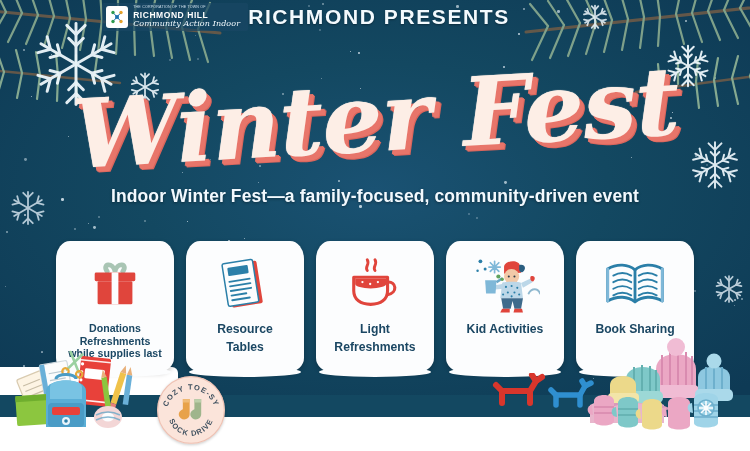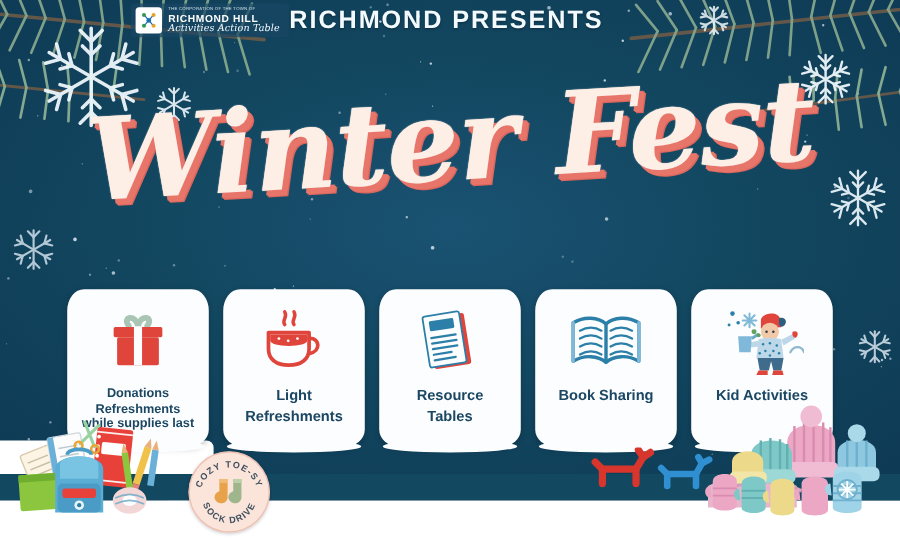--- a/index.html
+++ b/index.html
@@ -517,68 +517,50 @@
           <circle cx="28" cy="11" r="3.4" fill="#e8a32a"></circle>
           <circle cx="12" cy="29" r="3.4" fill="#2e9b4e"></circle>
           <circle cx="28" cy="29" r="3.4" fill="#e8a32a"></circle>
           <circle cx="20" cy="20" r="4" fill="#1b6fae"></circle>
           <path d="M14 13 L18 18 M26 13 L22 18 M14 27 L18 22 M26 27 L22 22" stroke="#1b6fae" stroke-width="2" fill="none"></path>
         </svg>
       </div>
       <div class="logo-lines">
         <span class="logo-tiny">THE CORPORATION OF THE TOWN OF</span>
         <span class="logo-top">RICHMOND HILL</span>
-        <span class="logo-sub">Activities Action Table</span>
+        <span class="logo-sub">Community Action Indoor</span>
       </div>
     </div>
     <span id="presents-text">RICHMOND PRESENTS</span>
   </div>
 
   <div id="title-wrap">
     <div id="main-title">Winter Fest</div>
   </div>
 
+  <div id="subtitle">Indoor Winter Fest—a family-focused, community-driven event</div>
 
   <div id="left-white-panel"></div>
   <div id="right-white-panel"></div>
   <div id="bottom-navy"></div>
   <div id="bottom-white"></div>
 
   <div id="cards">
 
     <div class="card">
       <div class="card-icon">
         <svg width="58" height="58" viewBox="0 0 60 60">
           <path d="M22 16 C16 8, 28 6, 30 16 C32 6, 44 8, 38 16" stroke="#a9c5b4" stroke-width="5" fill="none" stroke-linecap="round"></path>
           <rect x="9" y="17" width="42" height="9" rx="1.5" fill="#e0453c"></rect>
           <rect x="12" y="26" width="36" height="24" rx="1.5" fill="#e0453c"></rect>
           <rect x="26.5" y="17" width="7" height="33" fill="#fcfdfe"></rect>
         </svg>
       </div>
       <div class="card-label small">Donations Refreshments</div>
       <div class="card-sub">while supplies last</div>
-    </div>
-
-    <div class="card">
-      <div class="card-icon">
-        <svg width="62" height="58" viewBox="0 0 64 60">
-          <g stroke="#e0453c" stroke-width="3" fill="none" stroke-linecap="round">
-            <path d="M24 15 C21 11, 27 9, 24 4"></path>
-            <path d="M32 15 C29 11, 35 9, 32 4"></path>
-          </g>
-          <path d="M10 22 H45 V36 C45 45, 38 50, 27.5 50 C17 50, 10 45, 10 36 Z" fill="none" stroke="#e0453c" stroke-width="3.2" stroke-linejoin="round"></path>
-          <path d="M11.5 23.5 H43.5 V29 C43.5 31.5, 36 33.5, 27.5 33.5 C19 33.5, 11.5 31.5, 11.5 29 Z" fill="#e0453c"></path>
-          <circle cx="19" cy="27" r="1.2" fill="#fcfdfe"></circle>
-          <circle cx="27" cy="29" r="1.2" fill="#fcfdfe"></circle>
-          <circle cx="35" cy="27" r="1.2" fill="#fcfdfe"></circle>
-          <path d="M45 27 C54 26, 56 38, 45 40" fill="none" stroke="#e0453c" stroke-width="3.2" stroke-linecap="round"></path>
-        </svg>
-      </div>
-      <div class="card-label">Light</div>
-      <div class="card-label">Refreshments</div>
     </div>
 
     <div class="card">
       <div class="card-icon">
         <svg width="56" height="58" viewBox="0 0 60 62">
           <g transform="rotate(-9 30 31)">
             <rect x="13" y="7" width="33" height="46" rx="2" fill="#e0453c"></rect>
             <rect x="9" y="5" width="33" height="46" rx="2" fill="#fcfdfe" stroke="#2b7fa8" stroke-width="1.6"></rect>
             <rect x="14" y="10" width="22" height="9" rx="1.2" fill="#2b7fa8"></rect>
             <g stroke="#2b7fa8" stroke-width="2" stroke-linecap="round">
@@ -586,20 +568,89 @@
                 <path d="M14 30 H36"></path>
                 <path d="M14 35 H36"></path>
               <path d="M14 40 H30"></path>
                 <path d="M14 45 H33"></path>
             </g>
           </g>
         </svg>
       </div>
       <div class="card-label">Resource</div>
       <div class="card-label">Tables</div>
+    </div>
+
+    <div class="card">
+      <div class="card-icon">
+        <svg width="62" height="58" viewBox="0 0 64 60">
+          <g stroke="#e0453c" stroke-width="3" fill="none" stroke-linecap="round">
+            <path d="M24 15 C21 11, 27 9, 24 4"></path>
+            <path d="M32 15 C29 11, 35 9, 32 4"></path>
+          </g>
+          <path d="M10 22 H45 V36 C45 45, 38 50, 27.5 50 C17 50, 10 45, 10 36 Z" fill="none" stroke="#e0453c" stroke-width="3.2" stroke-linejoin="round"></path>
+          <path d="M11.5 23.5 H43.5 V29 C43.5 31.5, 36 33.5, 27.5 33.5 C19 33.5, 11.5 31.5, 11.5 29 Z" fill="#e0453c"></path>
+          <circle cx="19" cy="27" r="1.2" fill="#fcfdfe"></circle>
+          <circle cx="27" cy="29" r="1.2" fill="#fcfdfe"></circle>
+          <circle cx="35" cy="27" r="1.2" fill="#fcfdfe"></circle>
+          <path d="M45 27 C54 26, 56 38, 45 40" fill="none" stroke="#e0453c" stroke-width="3.2" stroke-linecap="round"></path>
+        </svg>
+      </div>
+      <div class="card-label">Light</div>
+      <div class="card-label">Refreshments</div>
+    </div>
+
+    <div class="card">
+      <div class="card-icon">
+        <svg width="70" height="64" viewBox="0 0 74 66">
+
+          <g stroke="#7fb8d8" stroke-width="1.8" stroke-linecap="round" fill="none">
+            <path d="M26 8 L26 20 M20 14 L32 14 M21.5 9.5 L30.5 18.5 M30.5 9.5 L21.5 18.5"></path>
+          </g>
+          <circle cx="11" cy="8" r="2" fill="#2b7fa8"></circle>
+          <circle cx="16" cy="16" r="1.6" fill="#2b7fa8"></circle>
+          <circle cx="8" cy="18" r="1.3" fill="#2b7fa8"></circle>
+
+          <path d="M36 14 C36 7, 52 5, 53 13 L54 20 L36 21 Z" fill="#e0453c"></path>
+          <path d="M52 12 C58 10, 60 16, 56 19 C54 20.5, 52 19, 52 17 Z" fill="#2b5e80"></path>
+
+          <circle cx="44" cy="24" r="8" fill="#f2c9a8"></circle>
+          <circle cx="41" cy="24" r="1.1" fill="#2b3b48"></circle>
+          <circle cx="47" cy="24" r="1.1" fill="#2b3b48"></circle>
+
+          <path d="M34 31 C34 29, 54 29, 54 31 L56 47 L32 47 Z" fill="#bcd7e8"></path>
+          <g fill="#2b7fa8">
+            <circle cx="38" cy="35" r="1.1"></circle>
+              <circle cx="44" cy="34" r="1.1"></circle>
+            <circle cx="50" cy="36" r="1.1"></circle>
+              <circle cx="40" cy="41" r="1.1"></circle>
+            <circle cx="47" cy="41" r="1.1"></circle>
+              <circle cx="52" cy="43" r="1.1"></circle>
+            <circle cx="35" cy="43" r="1.1"></circle>
+              <circle cx="44" cy="45" r="1.1"></circle>
+          </g>
+
+          <path d="M34 32 L22 34 L24 38 L35 37 Z" fill="#bcd7e8"></path>
+          <path d="M54 31 L64 26 L66 30 L56 36 Z" fill="#bcd7e8"></path>
+          <path d="M64 24 C68 22, 70 26, 67 29 C65 30, 63 27, 64 24 Z" fill="#e0453c"></path>
+
+          <path d="M16 28 L28 28 L27 42 L17 42 Z" fill="#7fb8d8"></path>
+          <path d="M28 30 L34 26" stroke="#6aa8c8" stroke-width="2.6" fill="none"></path>
+          <circle cx="30" cy="24" r="2.2" fill="#5fa35f"></circle>
+          <circle cx="34" cy="27" r="1.8" fill="#5fa35f"></circle>
+
+          <path d="M33 47 L56 47 L54 58 L47 58 L45 50 L43 58 L35 58 Z" fill="#3f6b8c"></path>
+
+          <path d="M34 58 L42 58 L42 62 L32 62 Z" fill="#e0453c"></path>
+          <path d="M47 58 L55 58 L56 62 L46 62 Z" fill="#e0453c"></path>
+
+          <path d="M62 42 C65 36, 72 36, 74 42" stroke="#8fb8cf" stroke-width="2" fill="none" stroke-linecap="round"></path>
+        </svg>
+      </div>
+      <div class="card-label">Kid Activities</div>
     </div>
 
     <div class="card">
       <div class="card-icon">
         <svg width="66" height="56" viewBox="0 0 70 58">
           <path d="M6 12 C16 6, 28 7, 35 13 C42 7, 54 6, 64 12 L64 46 C54 40, 42 41, 35 47 C28 41, 16 40, 6 46 Z" fill="#fcfdfe" stroke="#2b7fa8" stroke-width="3" stroke-linejoin="round"></path>
           <path d="M35 13 L35 47" stroke="#2b7fa8" stroke-width="3"></path>
           <g stroke="#2b7fa8" stroke-width="2" fill="none" stroke-linecap="round">
             <path d="M12 19 C19 15, 26 16, 31 19"></path>
             <path d="M12 26 C19 22, 26 23, 31 26"></path>
@@ -609,70 +660,20 @@
             <path d="M39 26 C44 23, 51 22, 58 26"></path>
             <path d="M39 33 C44 30, 51 29, 58 33"></path>
             <path d="M39 40 C44 37, 51 36, 58 40"></path>
           </g>
           <path d="M6 12 L6 46" stroke="#7fb8d8" stroke-width="3" stroke-linecap="round"></path>
           <path d="M64 12 L64 46" stroke="#7fb8d8" stroke-width="3" stroke-linecap="round"></path>
         </svg>
       </div>
       <div class="card-label">Book Sharing</div>
     </div>
-
-    <div class="card">
-      <div class="card-icon">
-        <svg width="70" height="64" viewBox="0 0 74 66">
-
-          <g stroke="#7fb8d8" stroke-width="1.8" stroke-linecap="round" fill="none">
-            <path d="M26 8 L26 20 M20 14 L32 14 M21.5 9.5 L30.5 18.5 M30.5 9.5 L21.5 18.5"></path>
-          </g>
-          <circle cx="11" cy="8" r="2" fill="#2b7fa8"></circle>
-          <circle cx="16" cy="16" r="1.6" fill="#2b7fa8"></circle>
-          <circle cx="8" cy="18" r="1.3" fill="#2b7fa8"></circle>
-
-          <path d="M36 14 C36 7, 52 5, 53 13 L54 20 L36 21 Z" fill="#e0453c"></path>
-          <path d="M52 12 C58 10, 60 16, 56 19 C54 20.5, 52 19, 52 17 Z" fill="#2b5e80"></path>
-
-          <circle cx="44" cy="24" r="8" fill="#f2c9a8"></circle>
-          <circle cx="41" cy="24" r="1.1" fill="#2b3b48"></circle>
-          <circle cx="47" cy="24" r="1.1" fill="#2b3b48"></circle>
-
-          <path d="M34 31 C34 29, 54 29, 54 31 L56 47 L32 47 Z" fill="#bcd7e8"></path>
-          <g fill="#2b7fa8">
-            <circle cx="38" cy="35" r="1.1"></circle>
-              <circle cx="44" cy="34" r="1.1"></circle>
-            <circle cx="50" cy="36" r="1.1"></circle>
-              <circle cx="40" cy="41" r="1.1"></circle>
-            <circle cx="47" cy="41" r="1.1"></circle>
-              <circle cx="52" cy="43" r="1.1"></circle>
-            <circle cx="35" cy="43" r="1.1"></circle>
-              <circle cx="44" cy="45" r="1.1"></circle>
-          </g>
-
-          <path d="M34 32 L22 34 L24 38 L35 37 Z" fill="#bcd7e8"></path>
-          <path d="M54 31 L64 26 L66 30 L56 36 Z" fill="#bcd7e8"></path>
-          <path d="M64 24 C68 22, 70 26, 67 29 C65 30, 63 27, 64 24 Z" fill="#e0453c"></path>
-
-          <path d="M16 28 L28 28 L27 42 L17 42 Z" fill="#7fb8d8"></path>
-          <path d="M28 30 L34 26" stroke="#6aa8c8" stroke-width="2.6" fill="none"></path>
-          <circle cx="30" cy="24" r="2.2" fill="#5fa35f"></circle>
-          <circle cx="34" cy="27" r="1.8" fill="#5fa35f"></circle>
-
-          <path d="M33 47 L56 47 L54 58 L47 58 L45 50 L43 58 L35 58 Z" fill="#3f6b8c"></path>
-
-          <path d="M34 58 L42 58 L42 62 L32 62 Z" fill="#e0453c"></path>
-          <path d="M47 58 L55 58 L56 62 L46 62 Z" fill="#e0453c"></path>
-
-          <path d="M62 42 C65 36, 72 36, 74 42" stroke="#8fb8cf" stroke-width="2" fill="none" stroke-linecap="round"></path>
-        </svg>
-      </div>
-      <div class="card-label">Kid Activities</div>
-    </div>
   </div>
 
   <svg id="balloons" width="110" height="44" viewBox="0 0 110 44">
     <g stroke="#d8362c" stroke-width="6" fill="none" stroke-linecap="round" stroke-linejoin="round">
       <path d="M12 30 L12 18 L40 18 L40 30"></path>
       <path d="M40 18 L46 8"></path>
         <path d="M46 8 L42 2"></path>
         <path d="M46 8 L52 4"></path>
       <path d="M12 18 L6 12"></path>
     </g>

